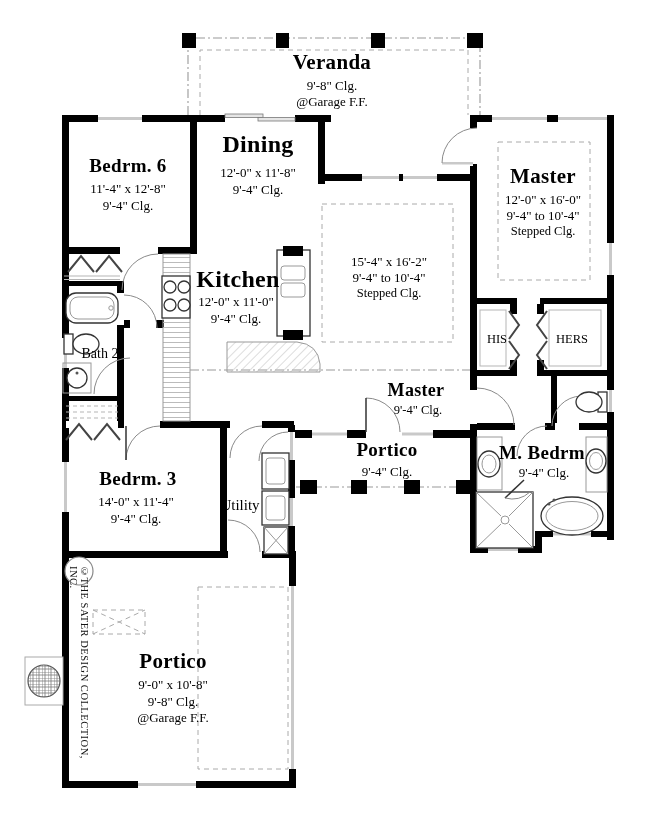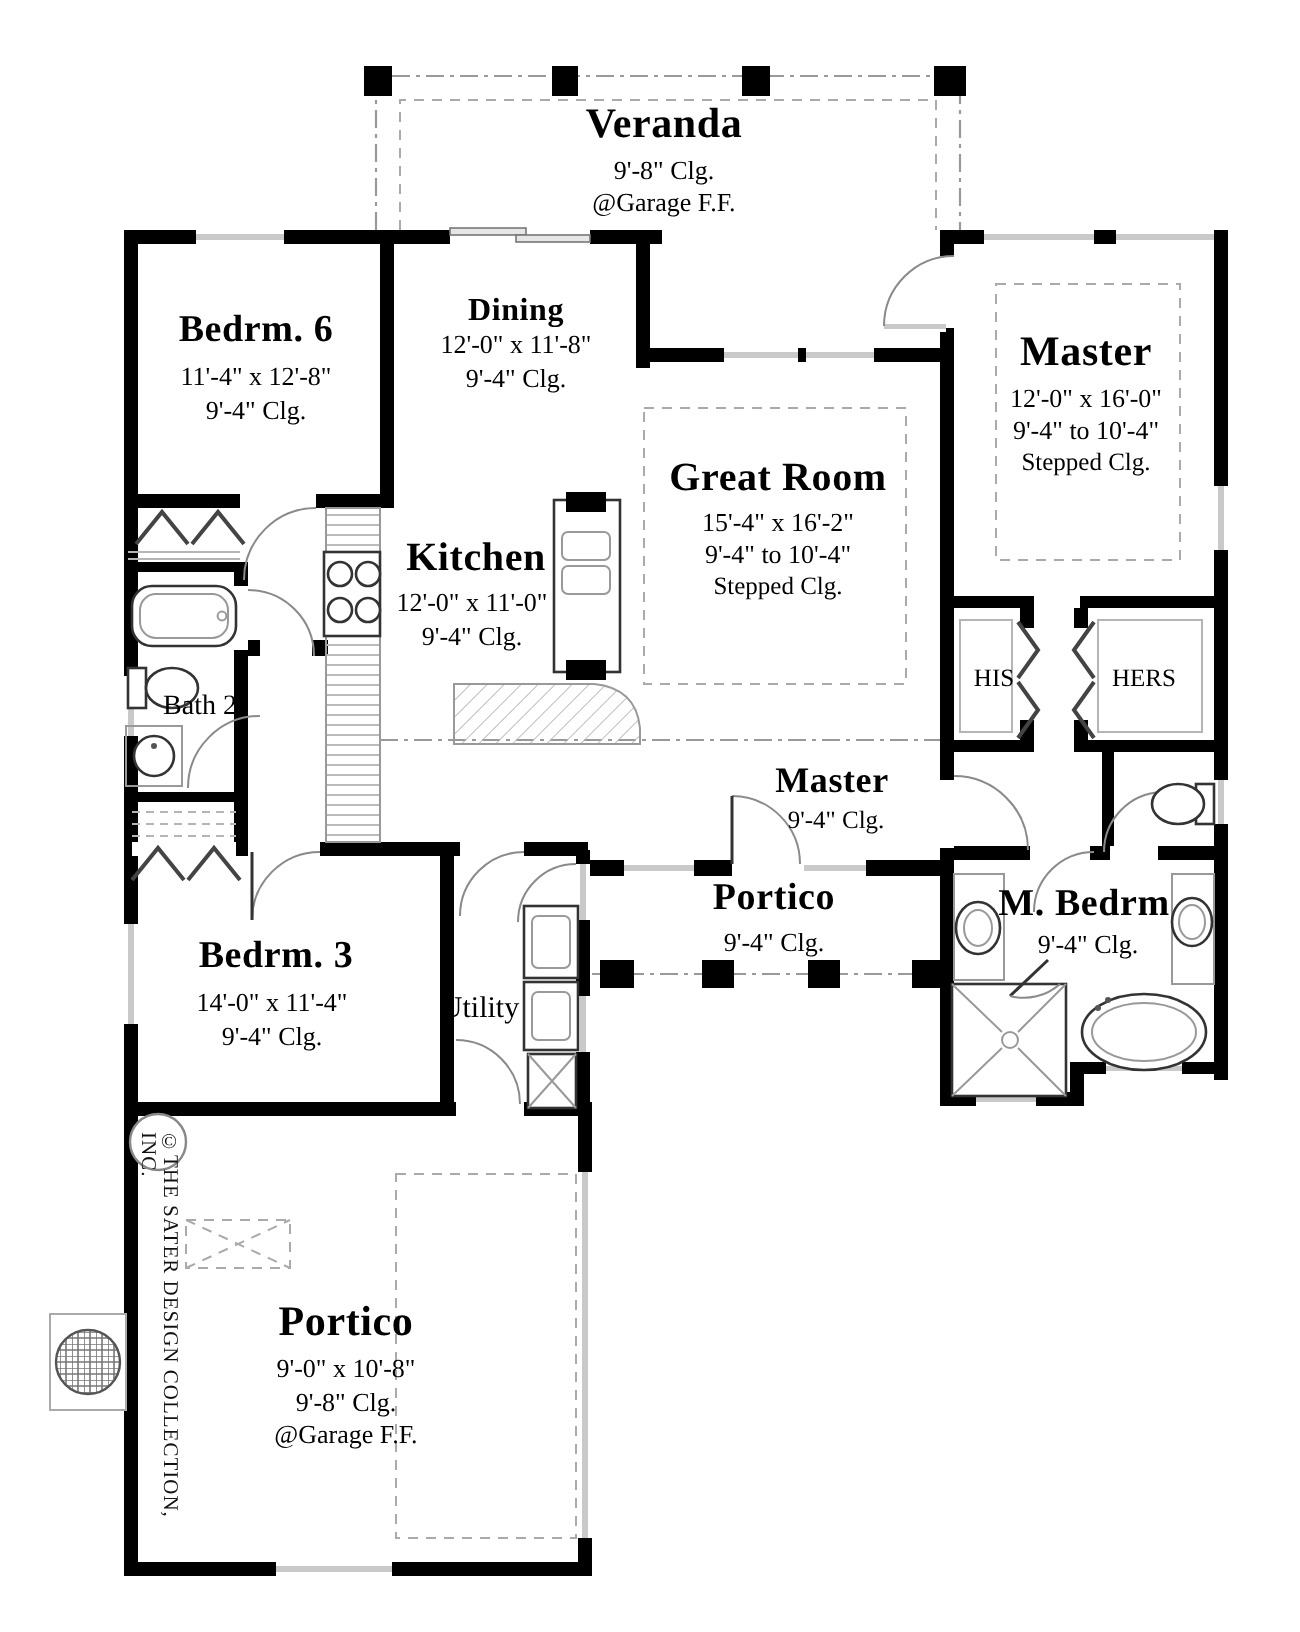--- a/index.html
+++ b/index.html
@@ -324,35 +324,34 @@
 </svg>
 
 <div class="lbl rname" style="left:332px;top:62px;font-size:21px">Veranda</div>
 <div class="lbl" style="left:332px;top:85px;font-size:13px">9'-8" Clg.</div>
 <div class="lbl" style="left:332px;top:101px;font-size:13px">@Garage F.F.</div>
 
 <div class="lbl rname" style="left:128px;top:165px;font-size:19px">Bedrm. 6</div>
 <div class="lbl" style="left:128px;top:188px;font-size:13px">11'-4" x 12'-8"</div>
 <div class="lbl" style="left:128px;top:205px;font-size:13px">9'-4" Clg.</div>
 
-<div class="lbl rname" style="left:258px;top:156px;font-size:16px">Dining</div>
+<div class="lbl rname" style="left:258px;top:144px;font-size:24px">Dining</div>
 <div class="lbl" style="left:258px;top:172px;font-size:13px">12'-0" x 11'-8"</div>
 <div class="lbl" style="left:258px;top:189px;font-size:13px">9'-4" Clg.</div>
 
 <div class="lbl rname" style="left:543px;top:176px;font-size:21px">Master</div>
 <div class="lbl" style="left:543px;top:199px;font-size:13px">12'-0" x 16'-0"</div>
 <div class="lbl" style="left:543px;top:215px;font-size:13px">9'-4" to 10'-4"</div>
 <div class="lbl" style="left:543px;top:231px;font-size:12.5px">Stepped Clg.</div>
 
-<div class="lbl rname" style="left:389px;top:239px;font-size:20px">Great Room</div>
 <div class="lbl" style="left:389px;top:261px;font-size:13px">15'-4" x 16'-2"</div>
 <div class="lbl" style="left:389px;top:277px;font-size:13px">9'-4" to 10'-4"</div>
 <div class="lbl" style="left:389px;top:293px;font-size:12.5px">Stepped Clg.</div>
 
-<div class="lbl rname" style="left:238px;top:279px;font-size:20px">Kitchen</div>
+<div class="lbl rname" style="left:238px;top:279px;font-size:24px">Kitchen</div>
 <div class="lbl" style="left:236px;top:301px;font-size:13px">12'-0" x 11'-0"</div>
 <div class="lbl" style="left:236px;top:318px;font-size:13px">9'-4" Clg.</div>
 
 <div class="lbl" style="left:100px;top:354px;font-size:14px">Bath 2</div>
 <div class="lbl" style="left:497px;top:339px;font-size:12.5px">HIS</div>
 <div class="lbl" style="left:572px;top:339px;font-size:12.5px">HERS</div>
 
 <div class="lbl rname" style="left:416px;top:390px;font-size:18px">Master</div>
 <div class="lbl" style="left:418px;top:410px;font-size:12.5px">9'-4" Clg.</div>
 

